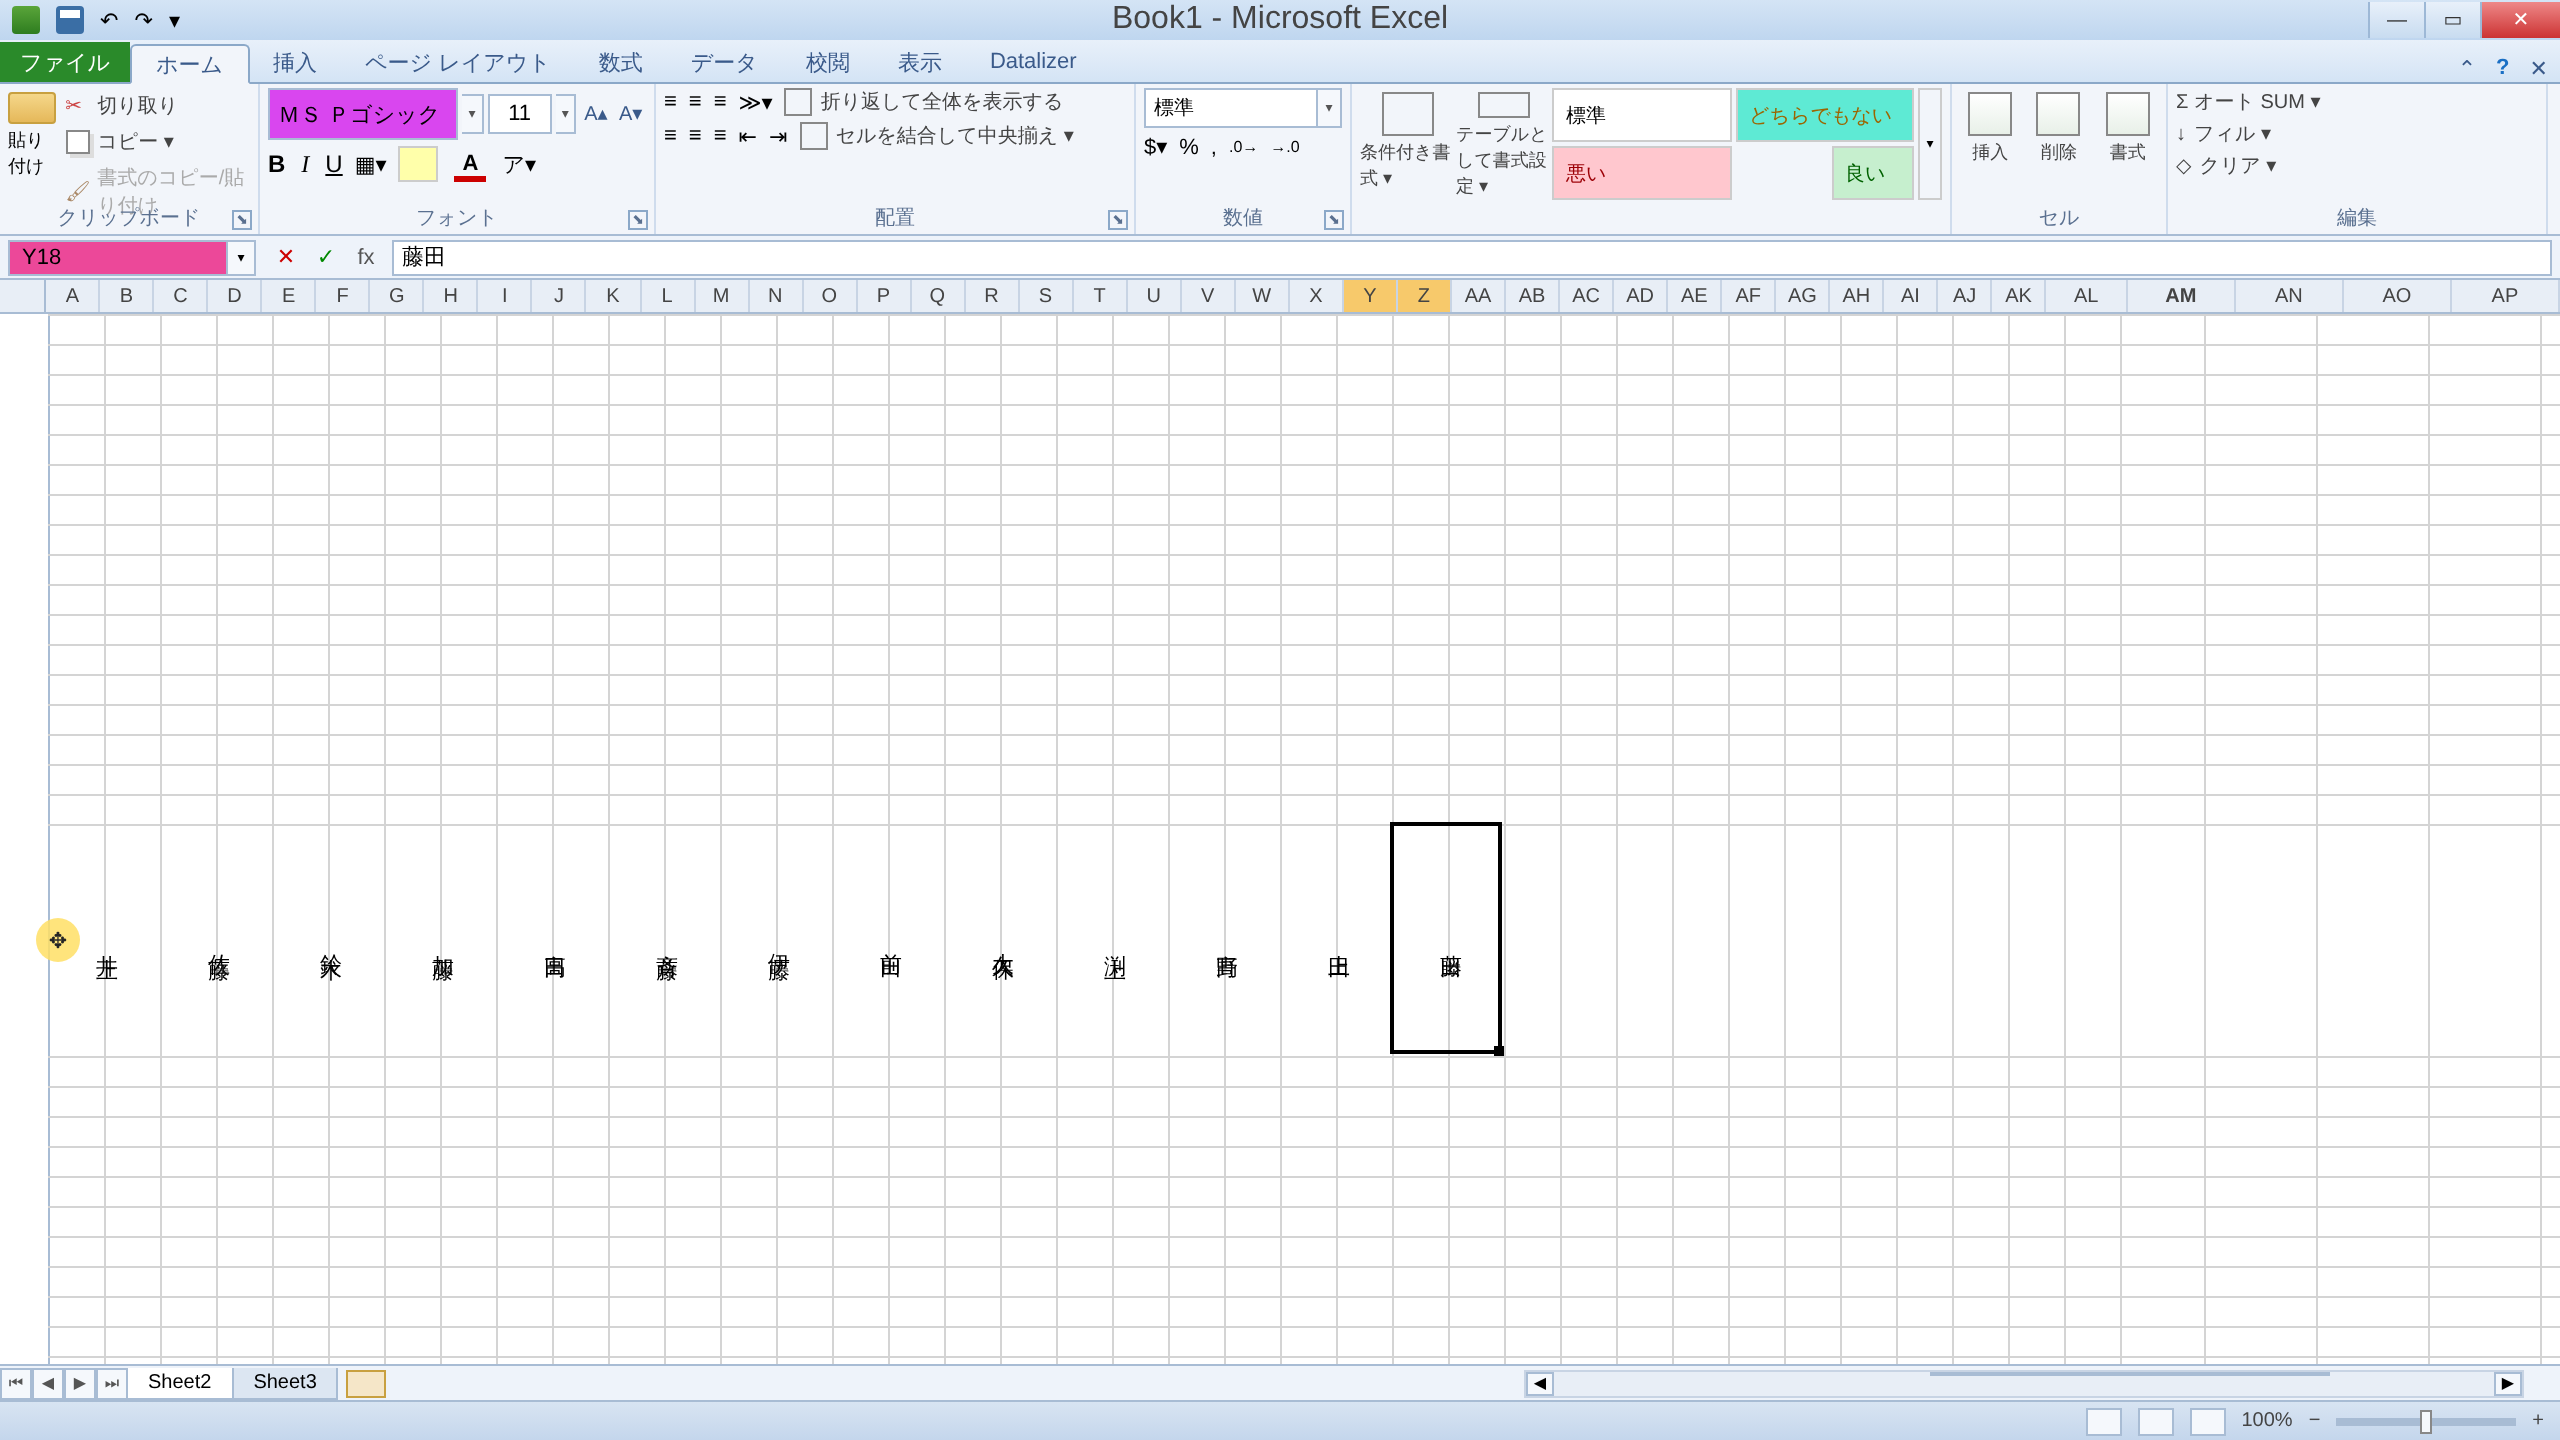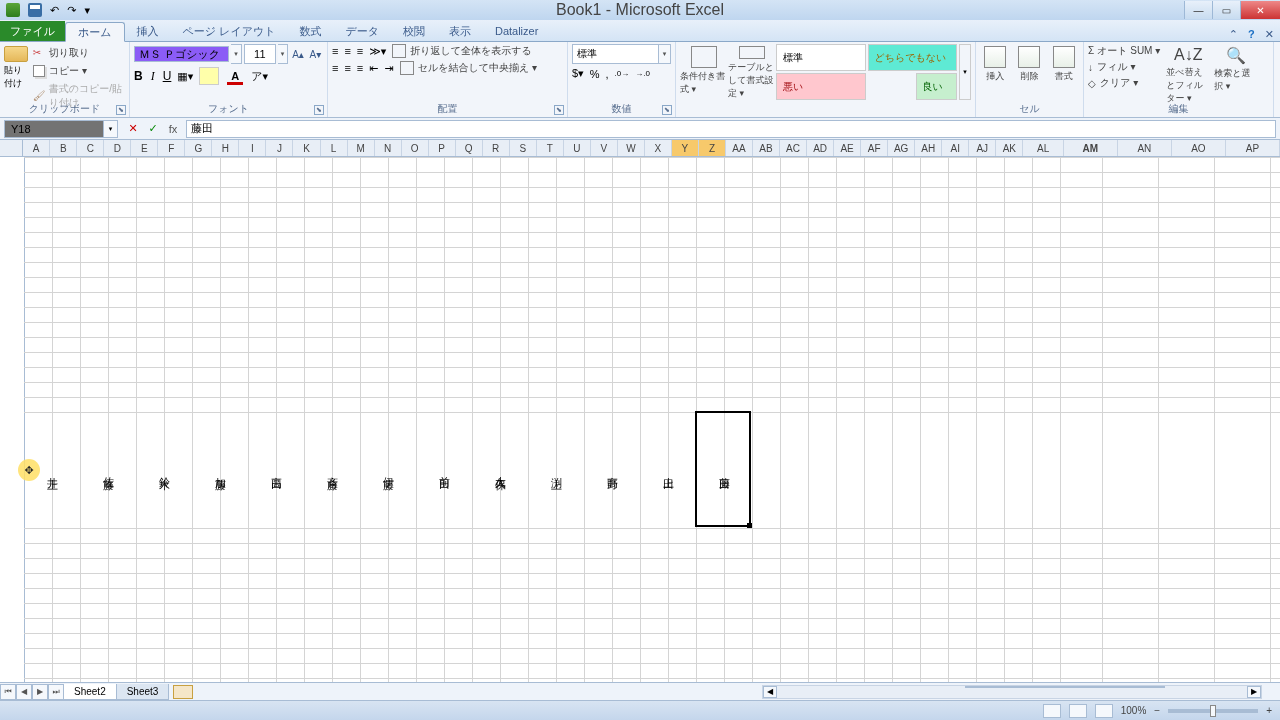--- a/index.html
+++ b/index.html
@@ -36,21 +36,21 @@
 .clip-col { display: flex; flex-direction: column; gap: 4px; padding-top: 2px; }
 .clip-item { display: flex; align-items: center; gap: 4px; font-size: 10px; color: #444; }
 .clip-item.disabled { color: #aaa; }
 .scissors-ico { width: 12px; height: 12px; color: #c44; }
 .copy-ico { width: 12px; height: 12px; background: #fff; border: 1px solid #888; box-shadow: 2px 2px 0 #ddd; }
 .brush-ico { width: 12px; height: 12px; color: #a86; }
 .clipboard-inner { display: flex; gap: 4px; }
 
 .font-group { width: 198px; }
 .font-row1 { display: flex; gap: 2px; align-items: center; margin-bottom: 3px; }
-.font-name { width: 110px; height: 16px; border: 1px solid #a8bcd4; background: #8b5cf6; font-size: 11px; padding: 0 4px; display: flex; align-items: center; }
+.font-name { width: 110px; height: 26px; border: 1px solid #a8bcd4; background: #d946ef; font-size: 11px; padding: 0 4px; display: flex; align-items: center; }
 .font-size { width: 36px; height: 20px; border: 1px solid #a8bcd4; background: #fff; font-size: 11px; padding: 0 4px; display: flex; align-items: center; justify-content: center; }
 .dd-arrow { width: 12px; height: 20px; border: 1px solid #a8bcd4; border-left: none; background: #f5f8fc; display: flex; align-items: center; justify-content: center; font-size: 7px; color: #555; }
 .grow-ico, .shrink-ico { width: 18px; height: 18px; display: flex; align-items: center; justify-content: center; font-size: 10px; color: #3a5a8a; }
 .font-row2 { display: flex; gap: 6px; align-items: center; }
 .biu { display: flex; gap: 8px; }
 .b-btn { font-weight: bold; font-size: 12px; }
 .i-btn { font-style: italic; font-size: 12px; font-family: serif; }
 .u-btn { text-decoration: underline; font-size: 12px; }
 .border-btn, .fill-btn, .fontcolor-btn { width: 20px; height: 18px; display: flex; align-items: center; justify-content: center; position: relative; }
 .fill-btn { background: #ffa; border: 1px solid #ccc; }
@@ -86,21 +86,21 @@
 
 .editing-group { width: 190px; }
 .edit-col1 { display: flex; flex-direction: column; gap: 2px; font-size: 10px; color: #444; }
 .edit-item { display: flex; align-items: center; gap: 4px; }
 .edit-col2 { display: flex; gap: 4px; }
 .edit-btn-big { width: 44px; display: flex; flex-direction: column; align-items: center; font-size: 9px; color: #444; gap: 2px; padding-top: 2px; }
 .edit-inner { display: flex; gap: 6px; }
 
 
 .fx-bar { height: 22px; background: #eef3fa; border-bottom: 1px solid #a8bcd4; display: flex; align-items: center; }
-.name-box { width: 100px; height: 18px; border: 1px solid #a8bcd4; background: #737373; margin-left: 4px; padding: 0 6px; display: flex; align-items: center; font-size: 11px; }
+.name-box { width: 110px; height: 18px; border: 1px solid #a8bcd4; background: #ec4899; margin-left: 4px; padding: 0 6px; display: flex; align-items: center; font-size: 11px; }
 .name-dd { width: 14px; height: 18px; border: 1px solid #a8bcd4; border-left: none; background: #f5f8fc; display: flex; align-items: center; justify-content: center; font-size: 7px; }
 .fx-btns { display: flex; gap: 2px; margin-left: 6px; }
 .fx-btn { width: 18px; height: 16px; display: flex; align-items: center; justify-content: center; color: #555; font-size: 11px; }
 .fx-btn.cancel { color: #c00; }
 .fx-btn.enter { color: #080; }
 .fx-input { flex: 1; height: 18px; border: 1px solid #a8bcd4; background: #fff; margin: 0 4px 0 4px; padding: 0 4px; display: flex; align-items: center; font-size: 11px; }
 
 
 .grid-wrap { position: relative; height: 542px; overflow: hidden; background: #fff; }
 .col-headers { display: flex; height: 17px; border-bottom: 1px solid #a8bcd4; }
@@ -303,30 +303,20 @@
     <div class="edit-inner">
       <div class="edit-col1">
         <div class="edit-item">Σ オート SUM ▾</div>
         <div class="edit-item">
             <span>↓</span>
             <span>フィル ▾</span>
           </div>
         <div class="edit-item">
             <span>◇</span>
             <span>クリア ▾</span>
-          </div>
-      </div>
-      <div class="edit-col2">
-        <div class="edit-btn-big">
-            <span style="font-size:16px">A↓Z</span>
-            <span>並べ替えとフィルター ▾</span>
-          </div>
-        <div class="edit-btn-big">
-            <span style="font-size:16px">🔍</span>
-            <span>検索と選択 ▾</span>
           </div>
       </div>
     </div>
     <div class="group-label">編集</div>
   </div>
 </div>
 
 <div class="fx-bar">
   <div class="name-box">Y18</div>
   <div class="name-dd">▾</div>

